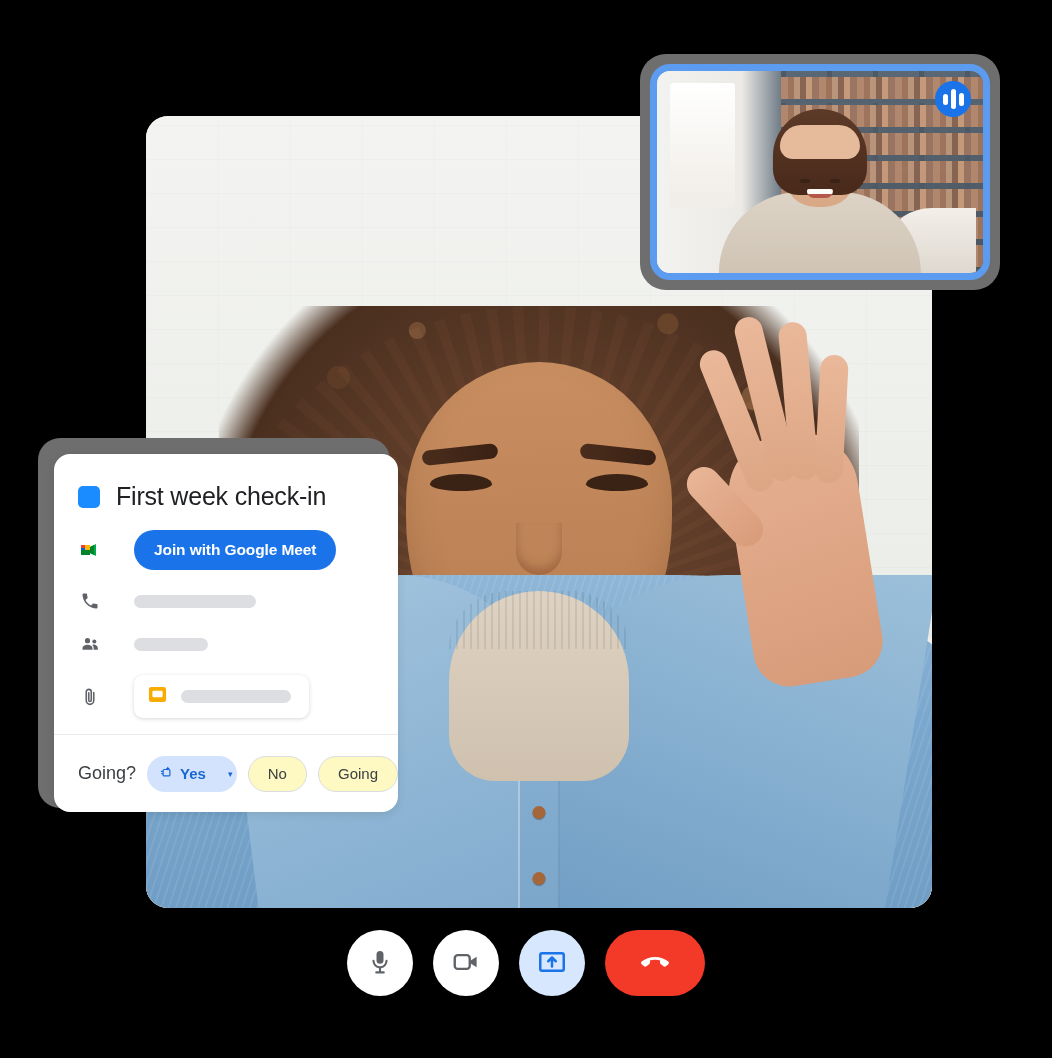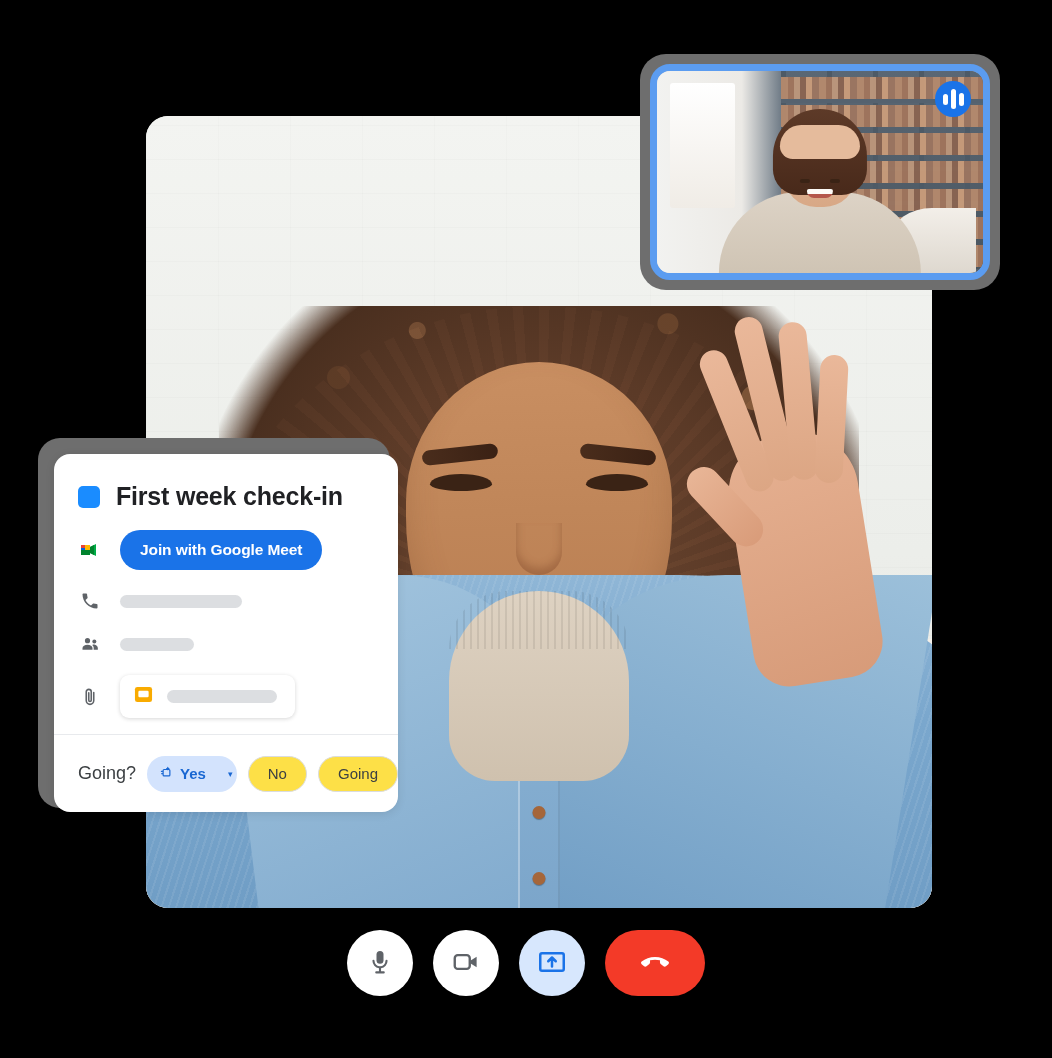--- a/index.html
+++ b/index.html
@@ -227,25 +227,25 @@
     position:absolute; left:0; top:0; width:352px; height:370px;
     border-radius:22px; background:#6e6e6e;
   }
   .card{
     position:relative; left:16px; top:16px;
     width:344px; height:358px;
     background:#fff; border-radius:16px; overflow:hidden;
     box-shadow:0 2px 10px rgba(0,0,0,.10);
   }
   .card-body{ padding:28px 24px 0 24px; }
-  .ev-title-row{ display:flex; align-items:center; gap:16px;font-weight:bold; }
+  .ev-title-row{ display:flex; align-items:center; gap:16px; }
   .ev-dot{ width:22px; height:22px; border-radius:5px; background:#1a8cff; flex:none; }
   .ev-title{ font-size:25px; color:#202124; letter-spacing:-.2px; white-space:nowrap; }
 
-  .row{ display:flex; align-items:center; gap:18px; margin-top:19px; }
+  .row{ display:flex; align-items:center; gap:32px; margin-top:19px; }
   .row-ico{ width:24px; height:24px; flex:none; display:flex; align-items:center; justify-content:center; }
   .meet-btn{
     background:#1a73e8; color:#fff; border:none; border-radius:22px;
     height:40px; padding:0 20px; font-size:15.5px; font-weight:bold;
     font-family:"Liberation Sans", sans-serif; cursor:pointer; letter-spacing:-.1px;
   }
   .skeleton{ height:13px; border-radius:7px; background:#dcdee1; }
   .sk-phone{ width:122px; }
   .sk-people{ width:74px; }
   .attach-chip{
@@ -266,21 +266,21 @@
     border:none; border-radius:20px; height:36px; overflow:hidden; cursor:pointer;
   }
   .rsvp-yes .yes-main{
     display:flex; align-items:center; gap:6px; padding:0 11px 0 12px;
     color:#1967d2; font-size:15px; font-weight:bold;
     font-family:"Liberation Sans", sans-serif;
   }
   .yes-sep{ width:1.5px; height:20px; background:#5b9cf0; }
   .yes-caret{ padding:0 11px; color:#1967d2; font-size:9px; }
   .rsvp-plain{
-    background:#fde047; border:1px solid #dadce0; border-radius:20px;
+    background:#fef9c3; border:1px solid #dadce0; border-radius:20px;
     height:36px; padding:0 19px; font-size:15px; color:#3c4043;
     font-family:"Liberation Sans", sans-serif; cursor:pointer;
   }
 
   
   .controls{
     position:absolute; left:0; right:0; top:930px;
     display:flex; justify-content:center; align-items:center; gap:20px;
   }
   .ctrl{

